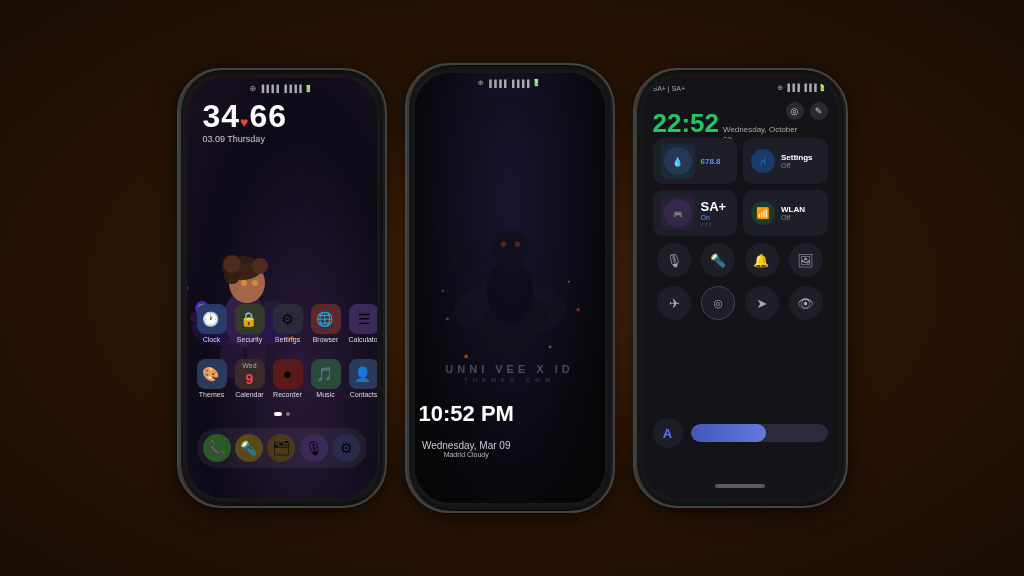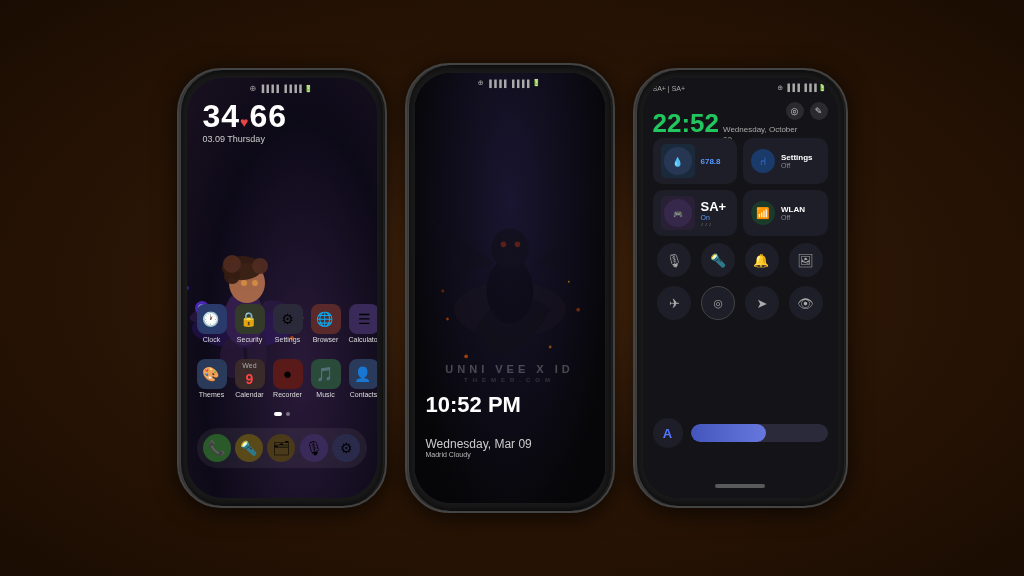--- a/index.html
+++ b/index.html
@@ -237,34 +237,35 @@
       font-size: 9px;
       color: rgba(255,255,255,0.25);
       letter-spacing: 3px;
       font-weight: bold;
       z-index: 5;
     }
 
     .phone2-lock-info {
       position: absolute;
       bottom: 45px;
-      left: 11px;
-      z-index: 10;
+      left: 4px;
+      z-index: 10;
+      text-align: center;
     }
 
     .lock-time {
       font-size: 22px;
       font-weight: bold;
       color: #fff;
     }
 
     .lock-date {
-      font-size: 12px;
+      font-size: 10px;
       color: #ccc;
-      margin-top: 19px;
+      margin-top: 13px;
     }
 
     .lock-weather {
       font-size: 7px;
       color: #bbb;
     }
 
     .phone2-status {
       position: absolute;
       top: 6px;

